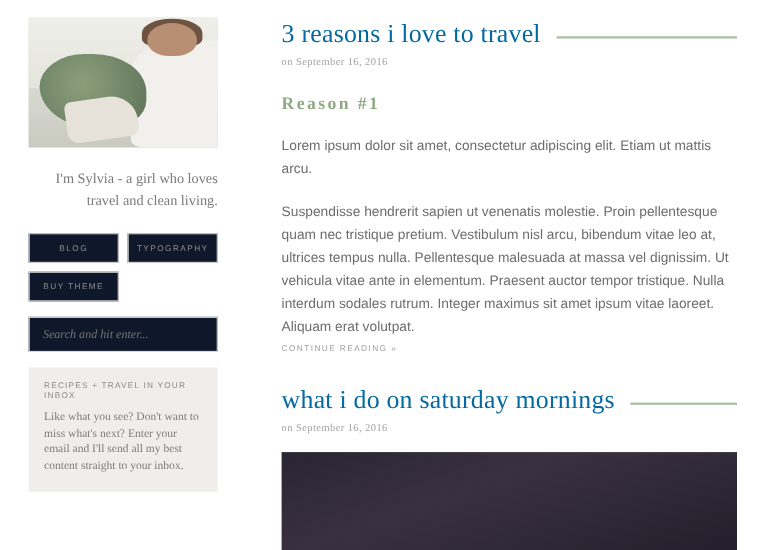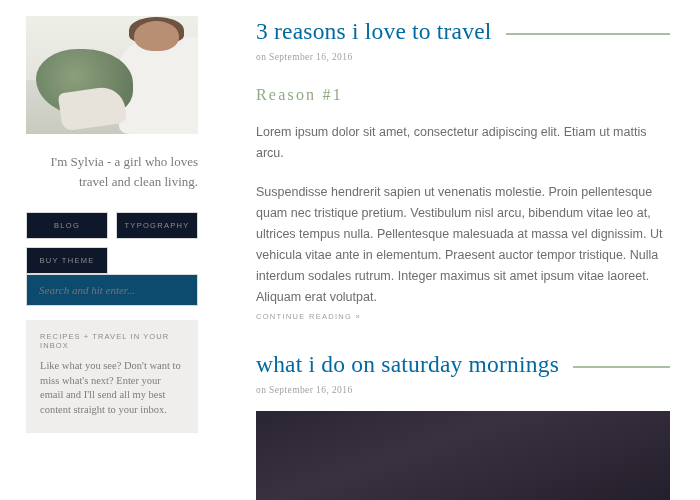--- a/index.html
+++ b/index.html
@@ -144,27 +144,28 @@
     align-items: center;
     justify-content: center;
     font-size: 7.5px;
     letter-spacing: 1.3px;
     color: #8d8d8d;
     background: #0f172a;
     cursor: pointer;
   }
 
   .search-wrap {
+    margin-top: 14px;
     width: 172px;
     border: 1px solid #dadada;
     height: 32px;
     display: flex;
     align-items: center;
     padding: 0 10px;
-    background: #0c4a6e;
+    background: #0f172a;
   }
   .search-wrap input {
     border: none;
     outline: none;
     width: 100%;
     font-family: "Liberation Serif", serif;
     font-style: italic;
     font-size: 11px;
     color: #9b9b9b;
     background: transparent;
@@ -217,21 +218,21 @@
     color: #a2a2a2;
     letter-spacing: 0.4px;
     margin-top: 7px;
   }
   .section-head {
     font-family: "Liberation Serif", serif;
     font-size: 16px;
     color: #8faa83;
     letter-spacing: 2.2px;
     margin: 24px 0 0 0;
-    font-weight: normal;
+    font-weight: bold;
   }
   .para {
     font-family: Liberation Sans, sans-serif;
     font-size: 12.5px;
     line-height: 21px;
     color: #6d6d6d;
     margin: 18px 0 0 0;
   }
   .continue {
     margin-top: 4px;

